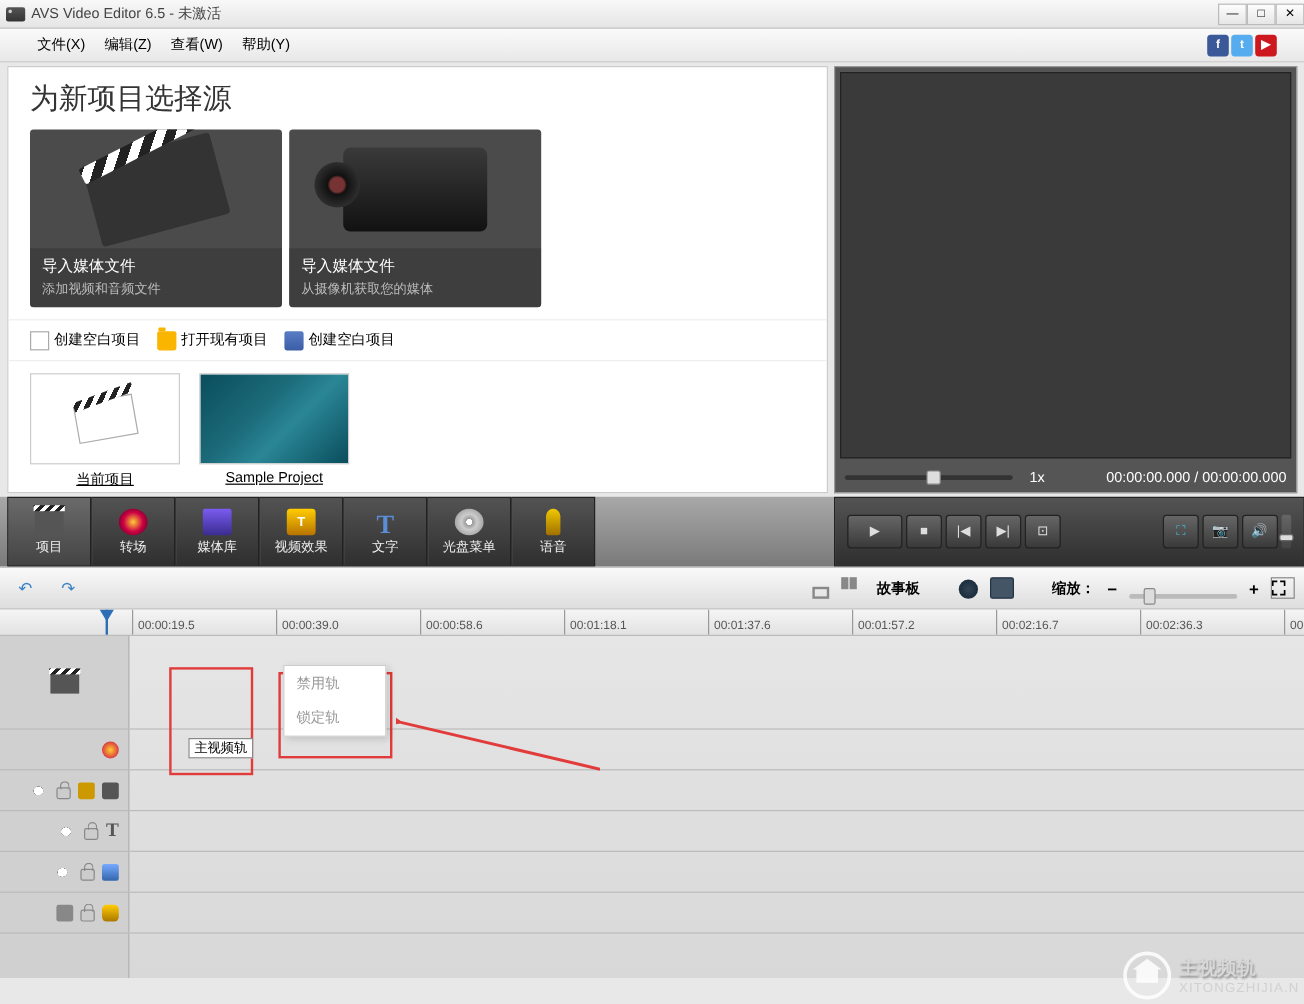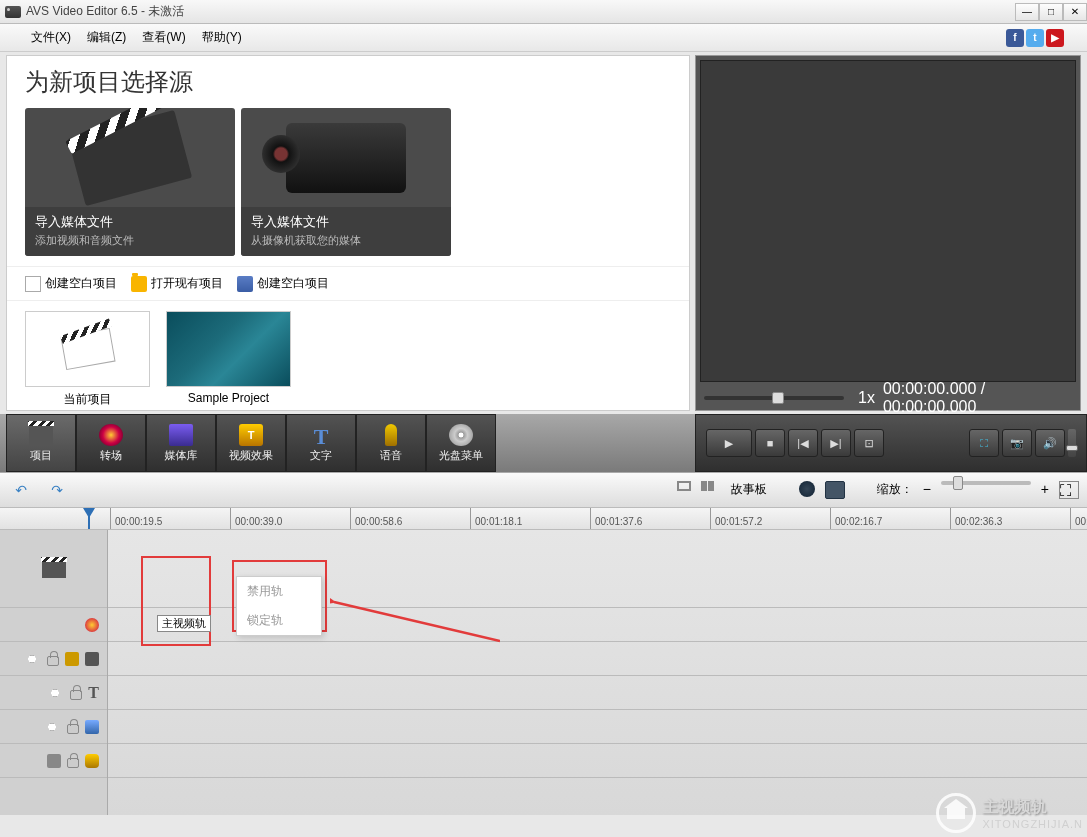--- a/index.html
+++ b/index.html
@@ -35,50 +35,50 @@
 .camcorder::before { content: ""; position: absolute; left: -24px; top: 12px; width: 38px; height: 38px; background: radial-gradient(circle,#733 0 6px,#111 30%,#444); border-radius: 50%; }
 .monitor { width: 100px; height: 62px; background: radial-gradient(circle at 50% 30%,#4dd 0,#048 80%); border: 5px solid #222; border-radius: 3px; }
 .icon-strip { padding: 8px 18px; display: flex; gap: 14px; border-bottom: 1px solid #eee; border-top: 1px solid #eee; }
 .strip-item { display: flex; align-items: center; gap: 4px; cursor: pointer; font-size: 12px; }
 .ico16 { width: 16px; height: 16px; display: inline-block; }
 .doc-ic { background: #fff; border: 1px solid #aaa; position: relative; }
 .folder-ic { background: #f9b500; border-radius: 2px; position: relative; }
 .folder-ic::before { content: ""; position: absolute; top: -3px; left: 1px; width: 6px; height: 3px; background: #f9b500; border-radius: 1px; }
 .disk-ic { background: linear-gradient(#5a7dc5,#3a5da5); border-radius: 2px; }
 
-.projects { padding: 10px 18px; display: flex; gap: 16px; }
+.projects { padding: 10px 18px; display: flex; gap: 16px; text-decoration: underline; }
 .proj { text-align: center; cursor: pointer; }
 .proj-thumb { width: 125px; height: 76px; background: #fff; border: 1px solid #ccc; display: flex; align-items: center; justify-content: center; margin-bottom: 4px; }
 .proj-thumb .clap-small { width: 50px; height: 34px; background: #fff; border: 1px solid #aaa; position: relative; transform: rotate(-10deg); }
 .proj-thumb .clap-small::before { content: ""; position: absolute; top: -6px; left: -1px; width: 52px; height: 8px; background: repeating-linear-gradient(-45deg,#fff 0 4px,#222 4px 8px); transform: rotate(-10deg); }
 .proj-thumb.underwater { background: linear-gradient(135deg,#0a4d5c 0%,#1c6b7a 40%,#2a8696 60%,#0a4d5c 100%); }
 .proj-lbl { font-size: 12px; }
 
 .preview-panel { flex: 1; background: #555; border: 1px solid #999; margin: 3px 6px 3px 2px; display: flex; flex-direction: column; }
 .preview-area { flex: 1; background: #3a3a3a; margin: 4px; border: 1px solid #222; }
-.preview-ctrl { height: 24px; display: flex; align-items: center; padding: 0 8px; color: #fff; font-size: 16px; gap: 8px; }
+.preview-ctrl { height: 24px; display: flex; align-items: center; padding: 0 8px; color: #fff; font-size: 12px; gap: 8px; }
 .pv-slider { flex: 0 0 140px; height: 4px; background: #333; border-radius: 2px; position: relative; margin-right: 6px; }
 .pv-slider::after { content: ""; position: absolute; width: 10px; height: 10px; background: #ddd; border: 1px solid #888; top: -4px; left: 68px; border-radius: 2px; }
 
 .toolbar-row { height: 58px; background: linear-gradient(#a8a8a8,#7a7a7a); display: flex; align-items: stretch; }
 .tb-tabs { display: flex; margin-left: 6px; }
 .tb-tab { width: 70px; background: linear-gradient(#535353,#2f2f2f); border: 1px solid #222; display: flex; flex-direction: column; align-items: center; justify-content: center; color: #eee; font-size: 11px; cursor: pointer; gap: 2px; }
 .tb-tab.active { background: linear-gradient(#6a6a6a,#444); }
 .tb-tab .tbi { width: 24px; height: 22px; }
 .tb-right { margin-left: auto; background: linear-gradient(#535353,#2f2f2f); flex: 1; max-width: 392px; display: flex; align-items: center; justify-content: space-between; padding: 0 10px; border: 1px solid #222; }
 .play-ctrls { display: flex; gap: 3px; }
 .pb { width: 30px; height: 28px; background: linear-gradient(#666,#3a3a3a); border: 1px solid #222; border-radius: 3px; color: #ddd; text-align: center; line-height: 26px; font-size: 11px; cursor: pointer; }
 .pb.wide { width: 46px; }
 .pb.blue { color: #4bd; }
 
 .tl-toolbar { height: 36px; background: linear-gradient(#fafafa,#ddd); display: flex; align-items: center; padding: 0 8px; border-top: 1px solid #aaa; border-bottom: 1px solid #bbb; gap: 10px; }
 .tl-btn { width: 26px; height: 22px; border-radius: 3px; cursor: pointer; display: flex; align-items: center; justify-content: center; font-size: 14px; }
 .undo { color: #3b82c4; }
 .redo { color: #3b82c4; }
-.tl-right { margin-left: auto; display: flex; align-items: flex-start; gap: 10px; }
+.tl-right { margin-left: auto; display: flex; align-items: flex-end; gap: 10px; font-weight: bold; }
 .tl-ic { width: 20px; height: 18px; }
 .zoom-slider { width: 90px; height: 4px; background: #bbb; border-radius: 2px; position: relative; }
 .zoom-slider::after { content: ""; position: absolute; width: 8px; height: 12px; background: #ddd; border: 1px solid #888; top: -5px; left: 12px; border-radius: 2px; }
 .tl-txt { font-size: 12px; }
 
 .ruler { height: 22px; background: linear-gradient(#f5f5f5,#e2e2e2); border-bottom: 1px solid #bbb; position: relative; display: flex; padding-left: 110px; overflow: hidden; }
 .ruler-tick { flex: 0 0 120px; border-left: 1px solid #999; display: flex; align-items: flex-end; }
 .ruler-tick span { font-size: 10px; color: #555; padding-left: 4px; padding-bottom: 2px; }
 .playhead { position: absolute; left: 88px; top: 0; width: 2px; height: 300px; background: #2d6fb5; }
 .playhead::before { content: ""; position: absolute; top: 0; left: -5px; width: 0; height: 0; border-left: 6px solid transparent; border-right: 6px solid transparent; border-top: 10px solid #2d6fb5; }
@@ -95,21 +95,21 @@
 .clap-ic::before { content: ""; position: absolute; top: -3px; left: -1px; width: 26px; height: 5px; background: repeating-linear-gradient(-45deg,#fff 0 3px,#222 3px 6px); }
 .dual-row { display: flex; gap: 6px; }
 .sp-ic { width: 14px; height: 14px; background: #555; border-radius: 2px; }
 .T-ic { font-weight: bold; font-family: serif; font-size: 16px; color: #555; }
 .track-body { flex: 1; background: linear-gradient(#e6e6e6,#d8d8d8); position: relative; }
 .tb-row { position: absolute; left: 0; right: 0; border-bottom: 1px solid #bbb; }
 
 .red-box1 { position: absolute; border: 2px solid #e23b3b; left: 141px; top: 556px; width: 70px; height: 90px; pointer-events: none; }
 .red-box2 { position: absolute; border: 2px solid #e23b3b; left: 232px; top: 560px; width: 95px; height: 72px; pointer-events: none; }
 .tooltip-box { position: absolute; left: 157px; top: 615px; background: #fff; border: 1px solid #888; padding: 0 4px; font-size: 11px; }
-.context-menu { position: absolute; left: 236px; top: 576px; width: 86px; background: #fff; border: 1px solid #ccc; box-shadow: 2px 2px 6px rgba(0,0,0,0.15); }
+.context-menu { position: absolute; left: 236px; top: 554px; width: 86px; background: #fff; border: 1px solid #ccc; box-shadow: 2px 2px 6px rgba(0,0,0,0.15); }
 .ctx-item { padding: 6px 10px; font-size: 12px; color: #999; cursor: pointer; }
 .arrow-line { position: absolute; left: 330px; top: 596px; width: 170px; height: 50px; pointer-events: none; }
 
 .watermark { position: absolute; right: 4px; bottom: 4px; display: flex; align-items: center; gap: 6px; color: #fff; opacity: 0.85; }
 .wm-ic { width: 40px; height: 40px; border: 3px solid #fff; border-radius: 50%; display: flex; align-items: center; justify-content: center; position: relative; }
 .wm-house { width: 18px; height: 12px; background: #fff; position: relative; }
 .wm-house::before { content: ""; position: absolute; top: -8px; left: -3px; border-left: 12px solid transparent; border-right: 12px solid transparent; border-bottom: 9px solid #fff; }
 .wm-txt1 { font-size: 16px; font-weight: bold; color: #d8d8d8; text-shadow: 1px 1px 2px rgba(0,0,0,0.4); }
 .wm-txt2 { font-size: 11px; color: #ccc; letter-spacing: 1px; }
 </style>
@@ -214,26 +214,26 @@
       </div>
     <div class="tb-tab">
         <div class="tbi" style="background:linear-gradient(#ffcc00,#b87400);border-radius:3px;display:flex;align-items:center;justify-content:center;color:#fff;font-weight:bold">T</div>
         <span>视频效果</span>
       </div>
     <div class="tb-tab">
         <div class="tbi" style="color:#5a8dd6;font:bold 22px serif;text-align:center">T</div>
         <span>文字</span>
       </div>
     <div class="tb-tab">
+        <div class="tbi" style="background:radial-gradient(circle,#fff 15%,#999 16%,#ccc 40%,#888);border-radius:50%"></div>
+        <span>光盘菜单</span>
+      </div>
+    <div class="tb-tab">
         <div class="tbi" style="background:linear-gradient(#f0c800,#a07000);border-radius:8px 8px 3px 3px;width:12px;margin:0 auto"></div>
         <span>语音</span>
-      </div>
-    <div class="tb-tab">
-        <div class="tbi" style="background:radial-gradient(circle,#fff 15%,#999 16%,#ccc 40%,#888);border-radius:50%"></div>
-        <span>光盘菜单</span>
       </div>
   </div>
   <div class="tb-right">
     <div class="play-ctrls">
       <div class="pb wide">▶</div>
       <div class="pb">■</div>
       <div class="pb">|◀</div>
       <div class="pb">▶|</div>
       <div class="pb">⊡</div>
     </div>

